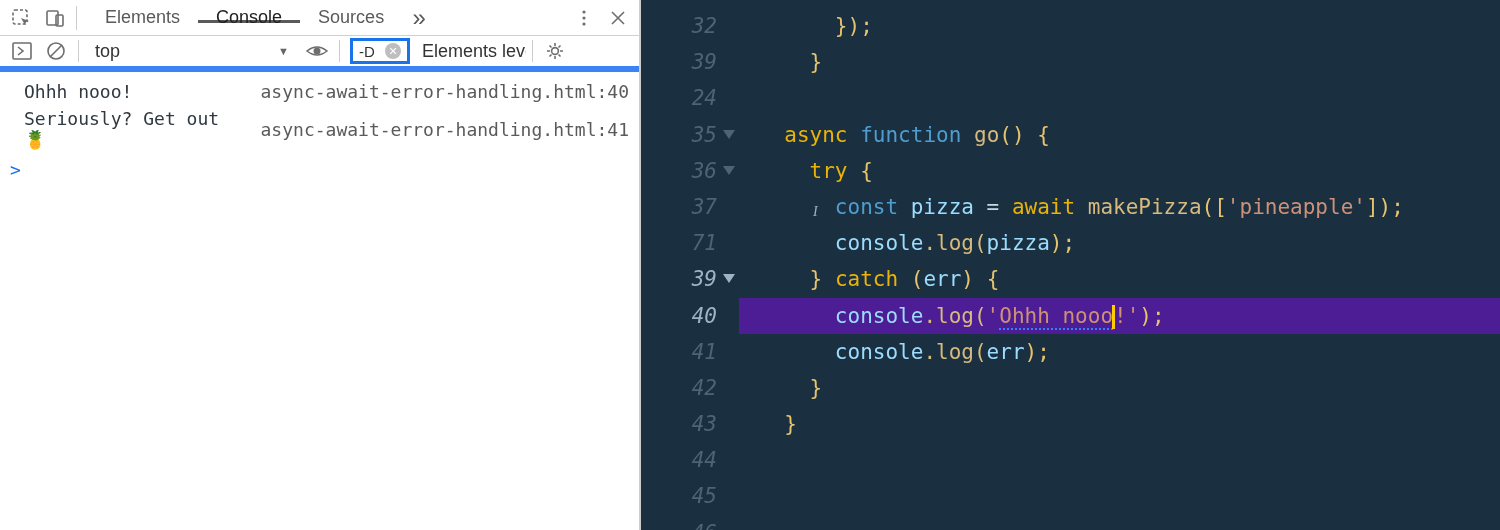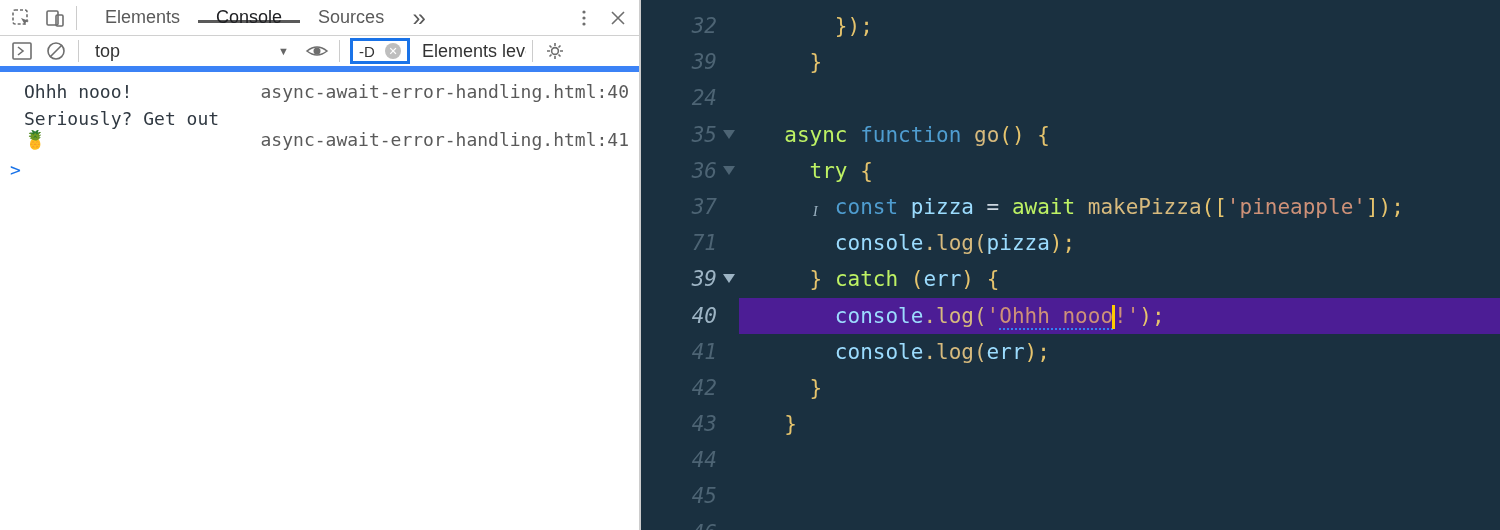--- a/index.html
+++ b/index.html
@@ -21,38 +21,38 @@
     .filterbar .ic{width:32px;height:32px;display:flex;align-items:center;justify-content:center;cursor:pointer}
     .filterbar .pipe{width:1px;height:22px;background:#ccc;margin:0 4px}
     .ctx-btn{padding:2px 10px;display:flex;align-items:center;justify-content:space-between;width:214px;cursor:pointer;color:#333}
     .ctx-btn .tri{font-size:11px;color:#666;margin-left:auto}
     .filter-input{border:3px solid #1a73e8;height:26px;width:60px;padding:0 6px;font-size:15px;display:flex;align-items:center;background:#fff;color:#333;margin:0 4px}
     .filter-input .clear{margin-left:auto;width:16px;height:16px;border-radius:50%;background:#bebebe;color:#fff;display:flex;align-items:center;justify-content:center;font-size:11px;cursor:pointer}
     .level-sel{padding:0 6px;color:#333;width:110px;overflow:hidden;white-space:nowrap}
     
     
     .console-body{flex:1;padding:6px 0;font-family:"SF Mono",Menlo,Consolas,monospace;font-size:18px;color:#303942}
-    .row{display:flex;padding:3px 10px 3px 24px;align-items:flex-end}
+    .row{display:flex;padding:3px 10px 3px 24px;align-items:center}
     .row .msg{flex:0 0 200px;margin-right:6px;white-space:pre-wrap}
     .row .src{margin-left:auto;color:#5a5a5a;cursor:pointer;white-space:nowrap}
     .prompt-row{padding:6px 10px;color:#1a73e8;font-family:"SF Mono",Menlo,Consolas,monospace;font-size:18px}
     
     
     .right{flex:1;background:#1a3040;display:flex;font-family:"SF Mono",Menlo,Consolas,monospace;font-size:21px}
     .gutter{width:98px;text-align:right;padding:8px 22px 12px 0;color:#4d6474;user-select:none;background:#1a3040;position:relative}
     .gutter .ln{height:36.2px;line-height:36.2px;font-style:italic;position:relative}
     .gutter .ln.fold::after{content:"";position:absolute;right:-18px;top:13px;width:0;height:0;border-left:6px solid transparent;border-right:6px solid transparent;border-top:9px solid #4d6474}
     .gutter .ln.hi{color:#9db4c4}
     .gutter .ln.hi::after{border-top-color:#9db4c4}
     .code{flex:1;padding:8px 0;color:#ccd7e0;position:relative}
     .code .cl{height:36.2px;line-height:36.2px;white-space:pre;padding-left:20px;position:relative}
     .code .cl.cursor{background:#4c1d95}
     
     
-    .k{color:#bef264}        
+    .k{color:#eab308}        
     .kw{color:#4f9dd0}       
     .fn{color:#d7ba7d}       
     .p{color:#e6c46d}        
     .v{color:#9cdcfe}        
     .s{color:#ce9178}        
     .op{color:#ccd7e0}
     .m{color:#d7ba7d}
     
     .squig{border-bottom:2px dotted #2f81f7}
     .caret{display:inline-block;width:3px;height:24px;background:#ffcc00;vertical-align:middle;margin:0 -1px}

